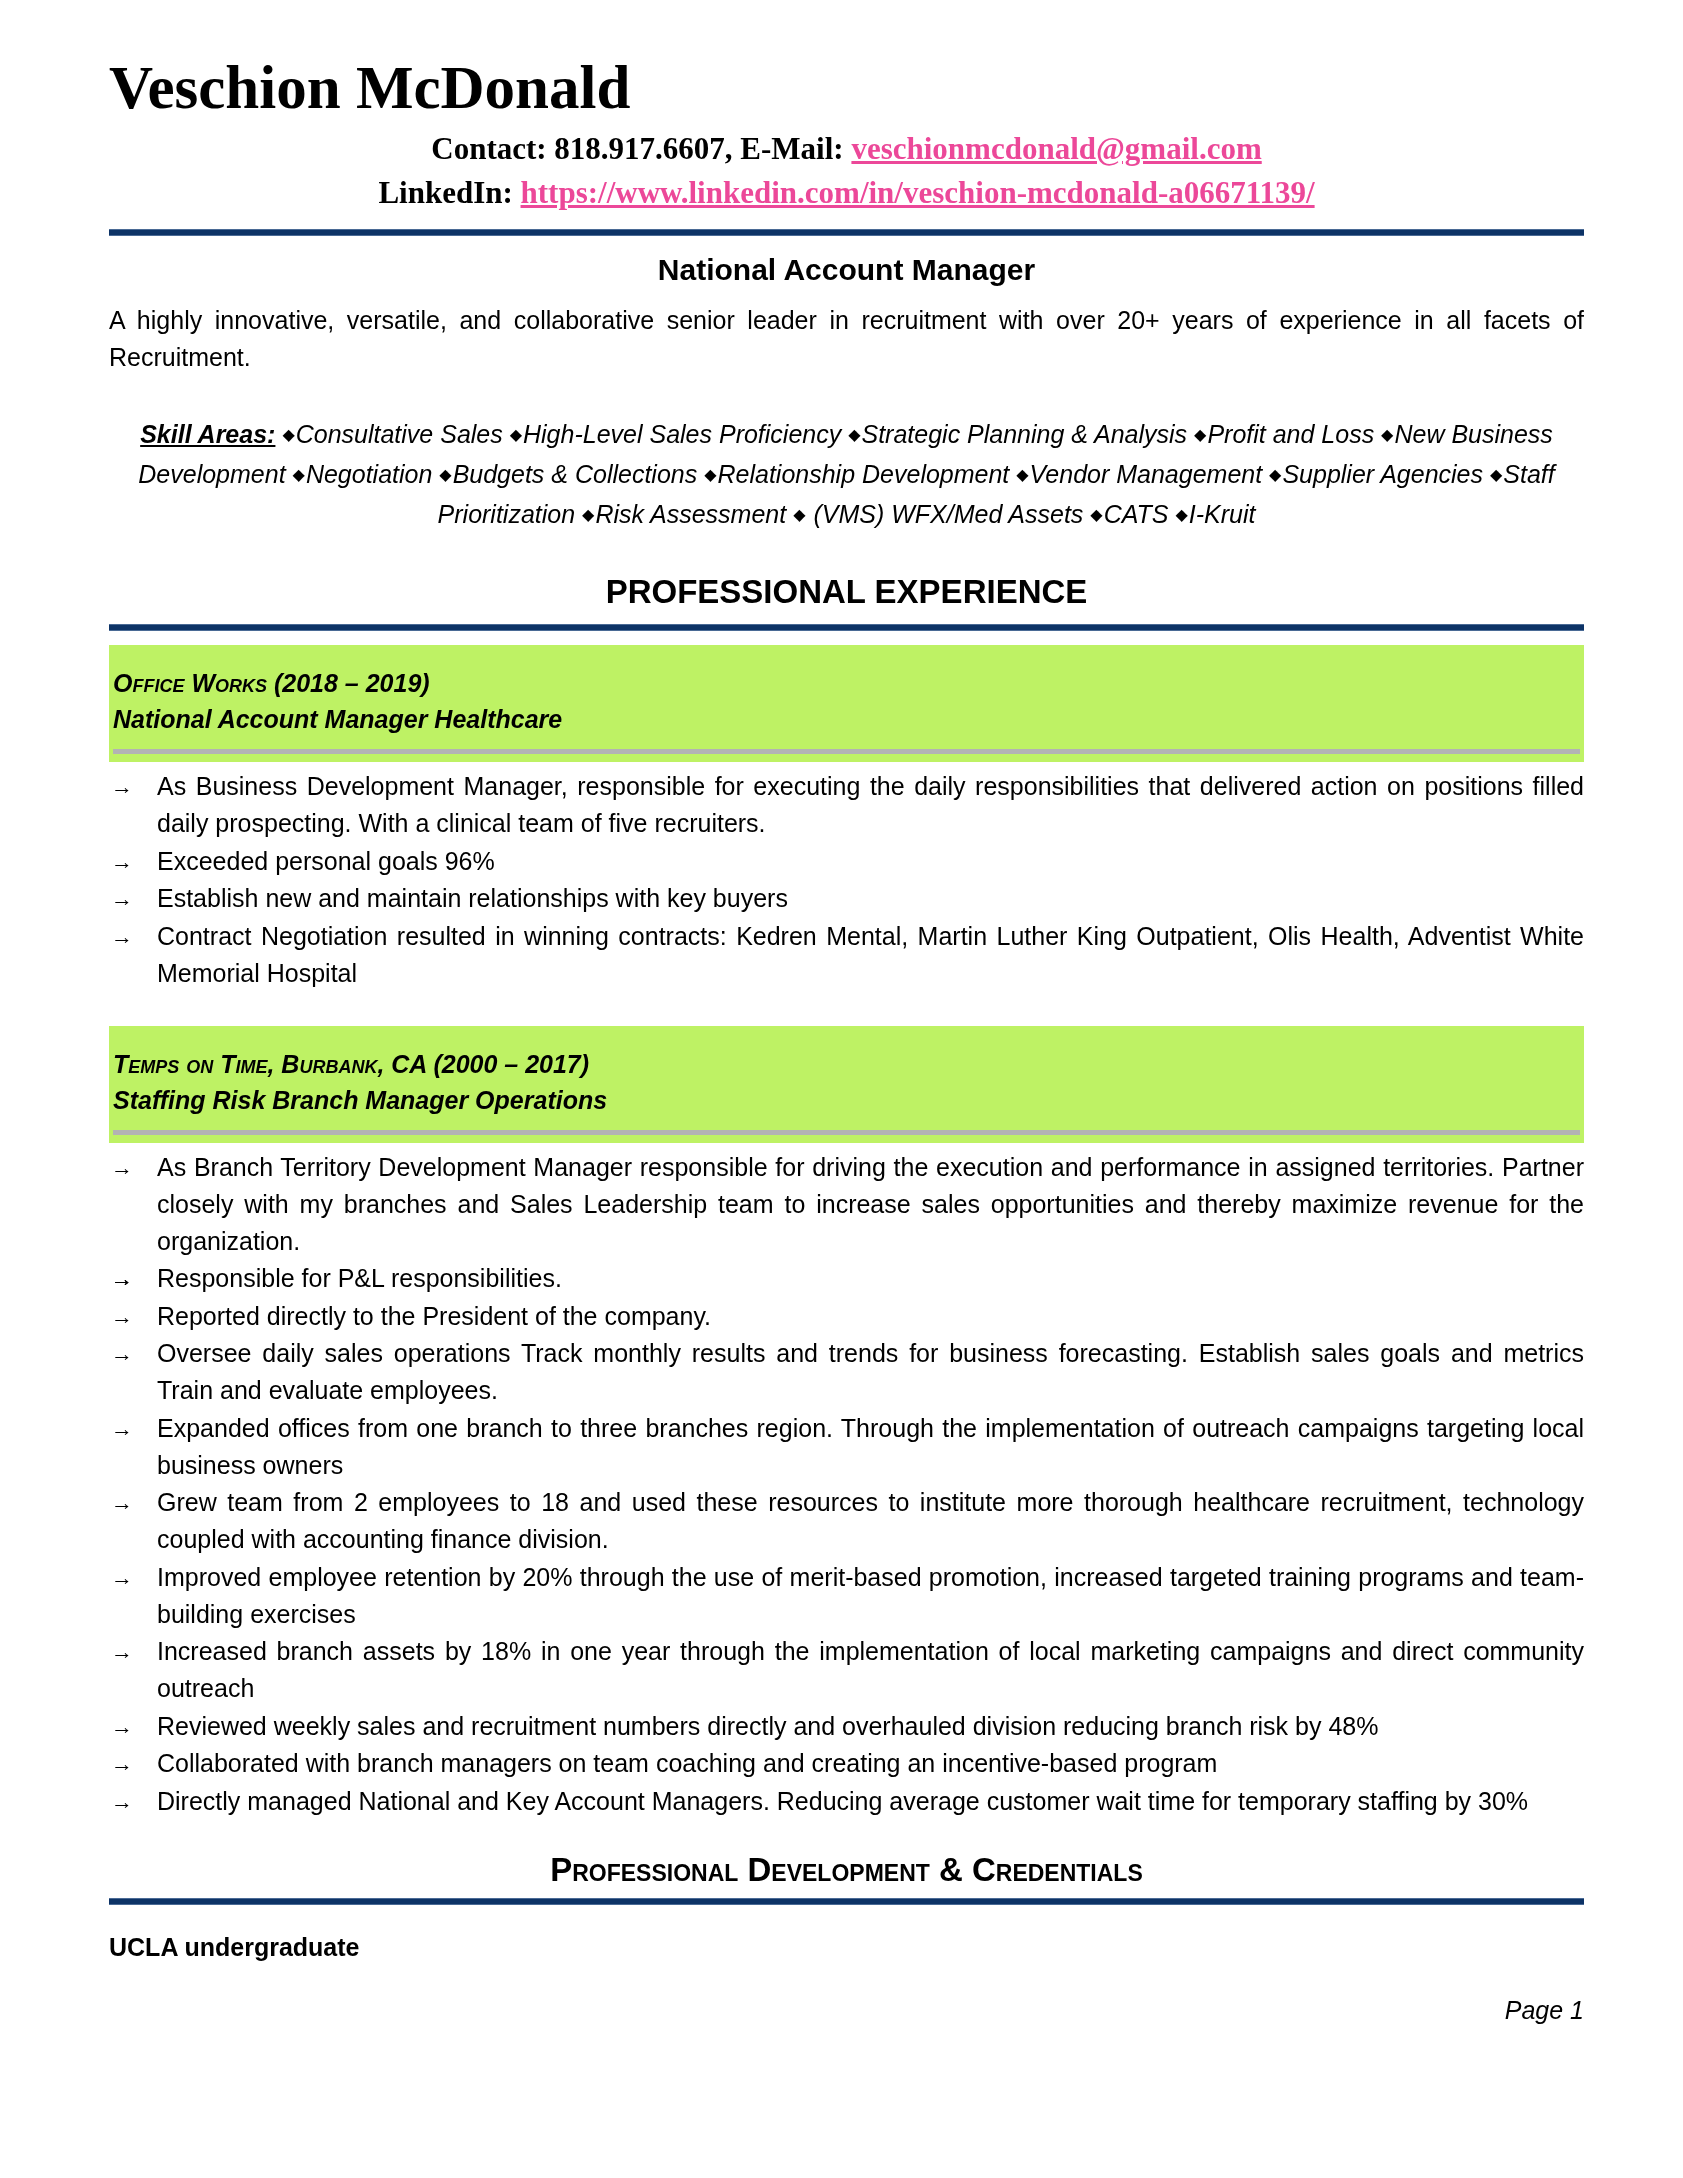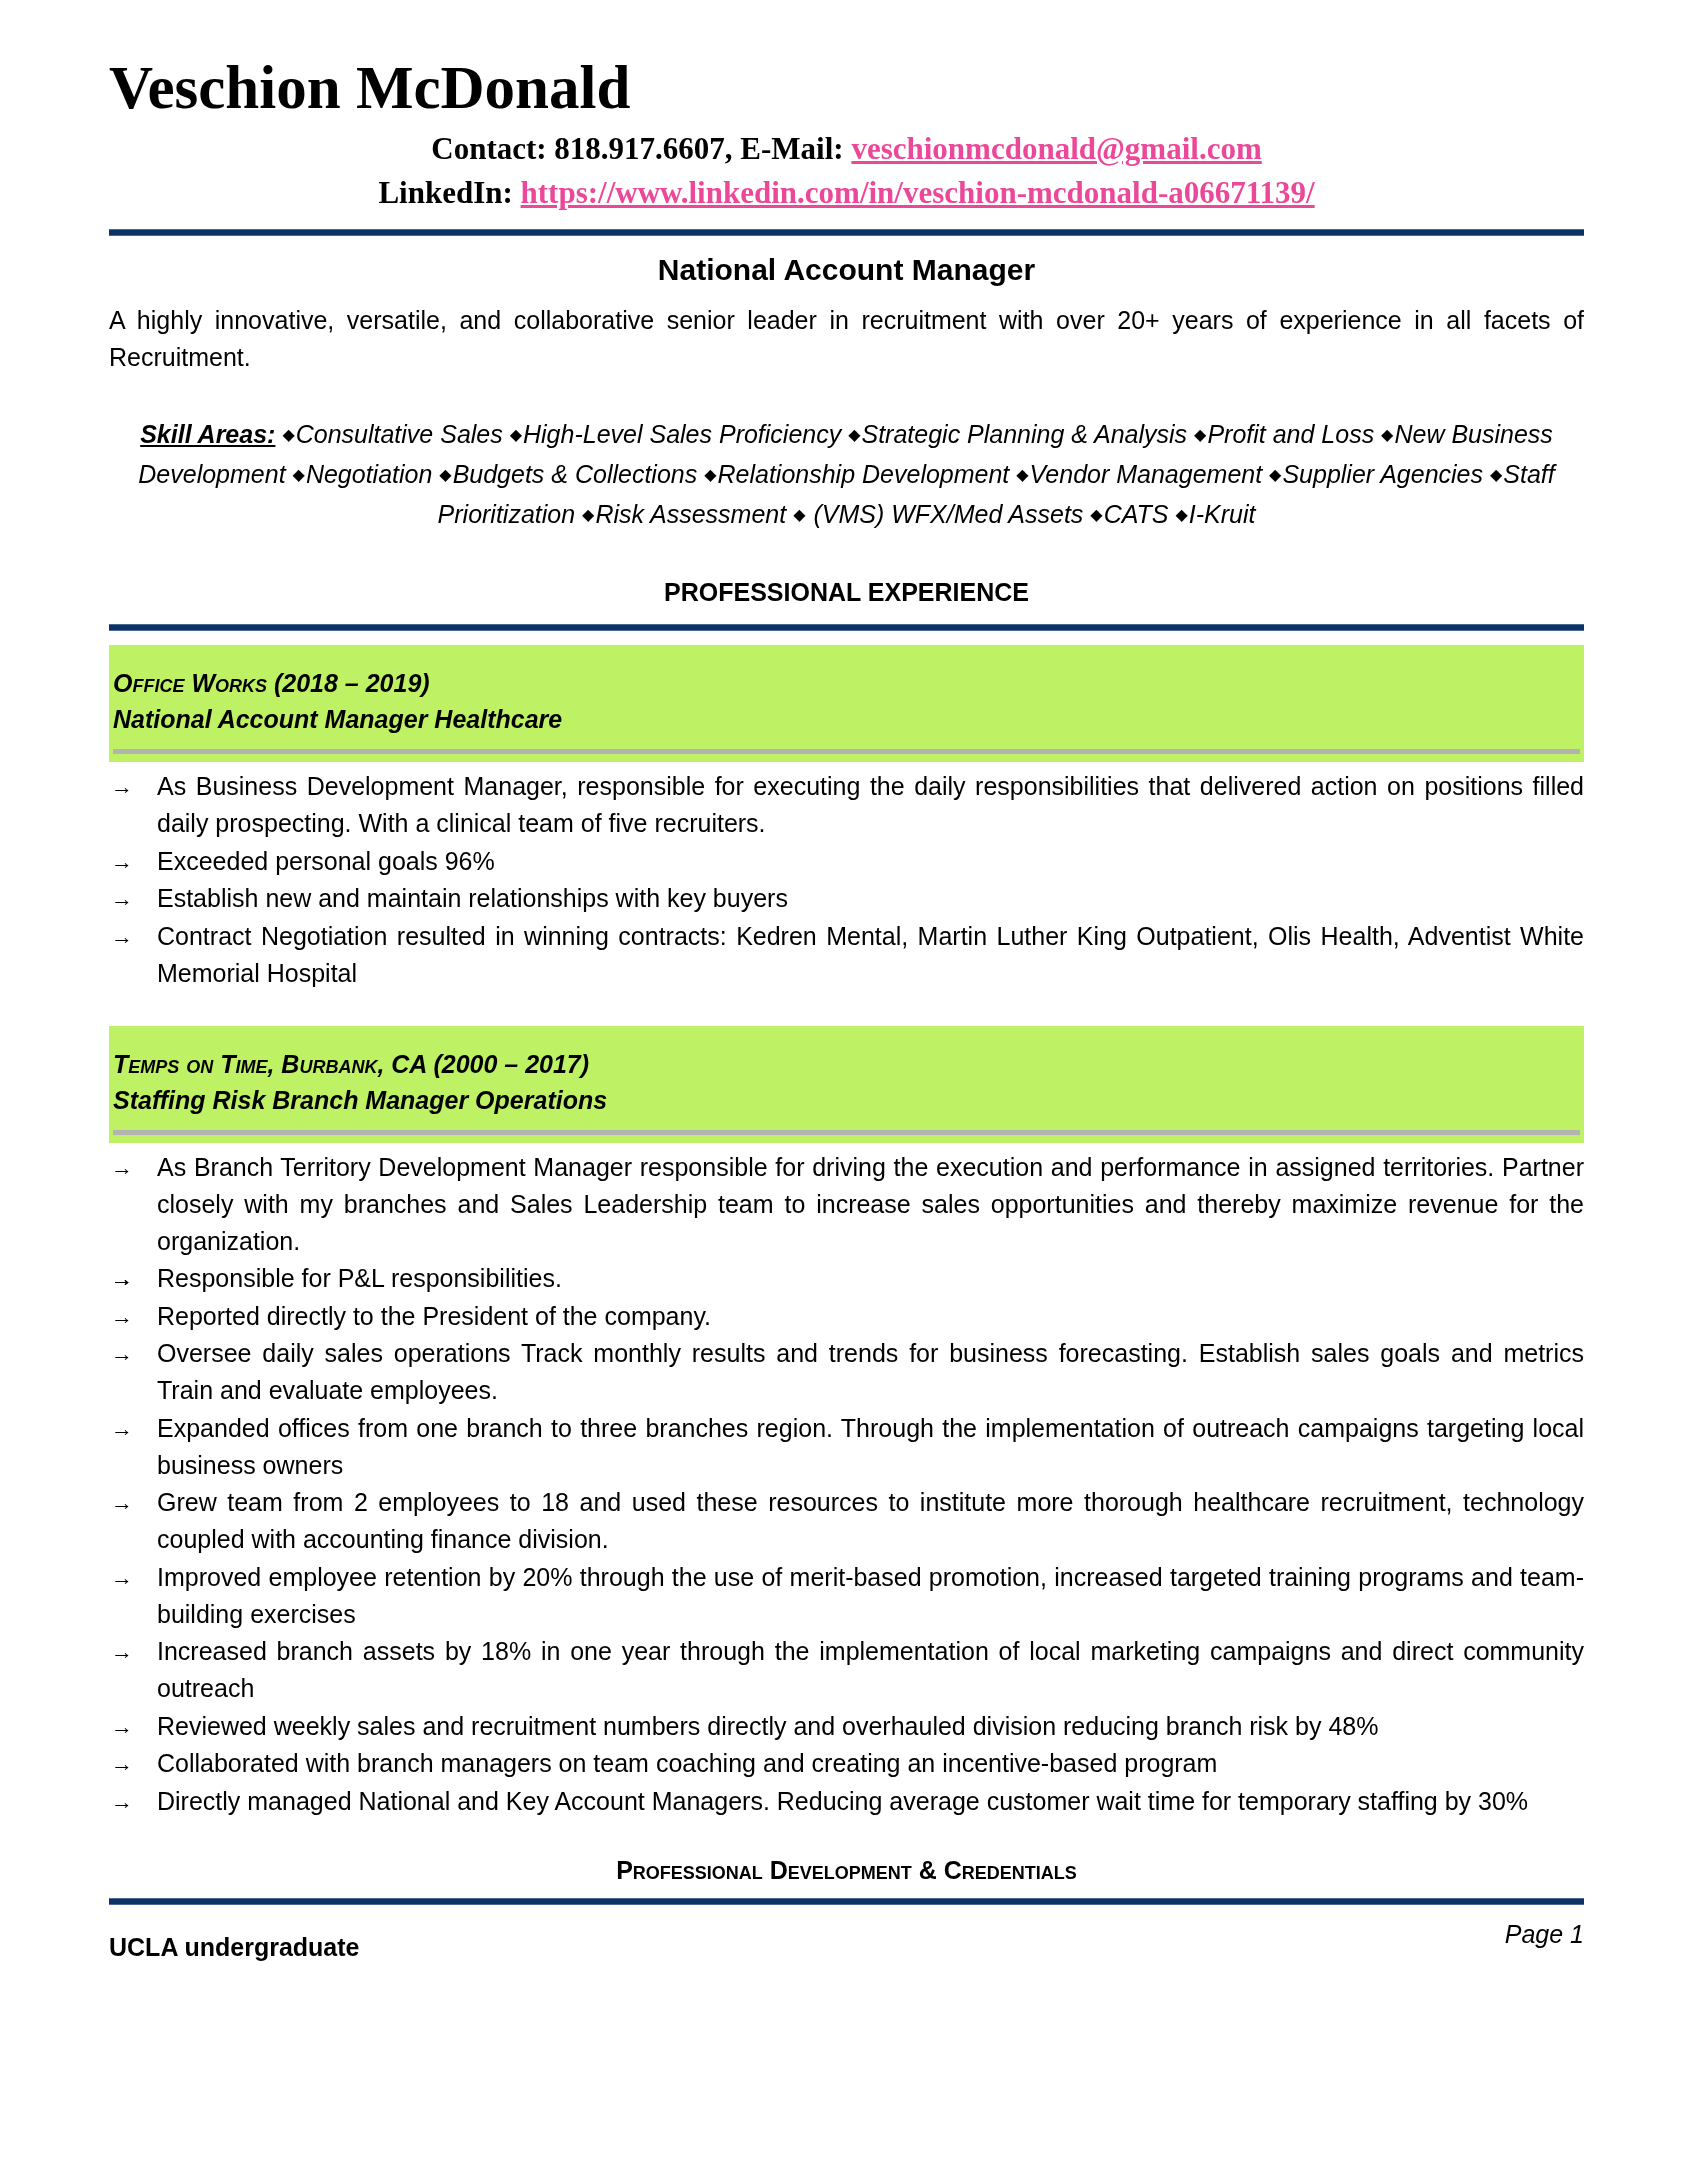--- a/index.html
+++ b/index.html
@@ -14,21 +14,21 @@
   .rule-blue { height: 5px; background: #0d3366; border-top: 1px solid #4a6a95; border-bottom: 1px solid #4a6a95; }
   .rule-top { margin-top: 14px; }
 
   .title { text-align: center; font-weight: bold; font-size: 30px; margin-top: 12px; line-height: 44px; }
   .summary { font-size: 25px; line-height: 37px; text-align: justify; margin-top: 10px; }
 
   .skills { font-size: 25px; line-height: 37px; text-align: center; font-style: italic; margin-top: 40px; }
   .skills .lbl { font-weight: bold; text-decoration: underline; }
   .diamond { font-style: normal; font-size: 16px; position: relative; top: -3px; margin-right: 1px; }
 
-  .section-h { text-align: center; font-weight: bold; font-size: 25px; margin-top: 36px; line-height: 40px; }
+  .section-h { text-align: center; font-weight: bold; font-size: 33px; margin-top: 36px; line-height: 40px; }
   .smallcaps { font-variant: small-caps; }
   .section-rule { margin-top: 12px; }
 
   .job-hdr { background: #bef264; padding: 20px 4px 8px 4px; margin-top: 14px; }
   .job-hdr .co { font-weight: bold; font-style: italic; font-size: 25px; line-height: 36px; font-variant: small-caps; }
   .job-hdr .role { font-weight: bold; font-style: italic; font-size: 25px; line-height: 36px; }
   .job-hdr .bar { height: 5px; background: #b3b3b3; margin-top: 12px; }
 
   ul.bullets { list-style: none; margin: 6px 0 0 0; padding: 0; }
   ul.bullets li { position: relative; padding-left: 48px; font-size: 25px; line-height: 37px; text-align: justify; margin-bottom: 0.5px; }
@@ -98,15 +98,15 @@
           <li><span class="arrow">→</span><span>Collaborated with branch managers on team coaching and creating an incentive-based program</span></li>
           <li><span class="arrow">→</span><span>Directly managed National and Key Account Managers. Reducing average customer wait time for temporary staffing by 30%</span></li>
         </ul>
       </div>
     </div>
 
   <div class="section-h sans smallcaps" style="margin-top:30px;">Professional Development &amp; Credentials</div>
   <div class="rule-blue section-rule" style="margin-top:8px;"></div>
   <div class="edu sans">UCLA undergraduate</div>
 
-  <div class="pagenum sans" style="top:1920px;">Page 1</div>
+  <div class="pagenum sans" style="top:1996px;">Page 1</div>
 </div>
 
 
 </body></html>

